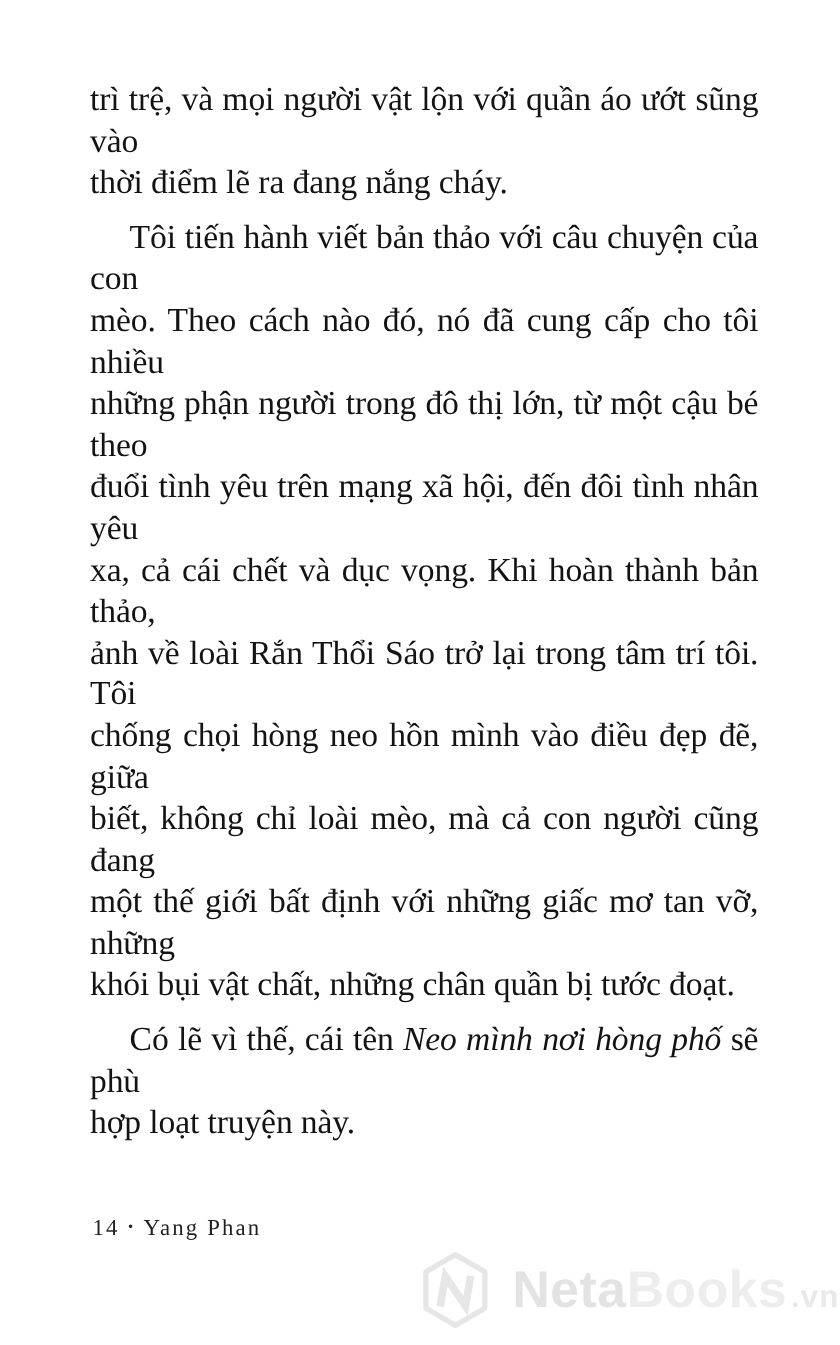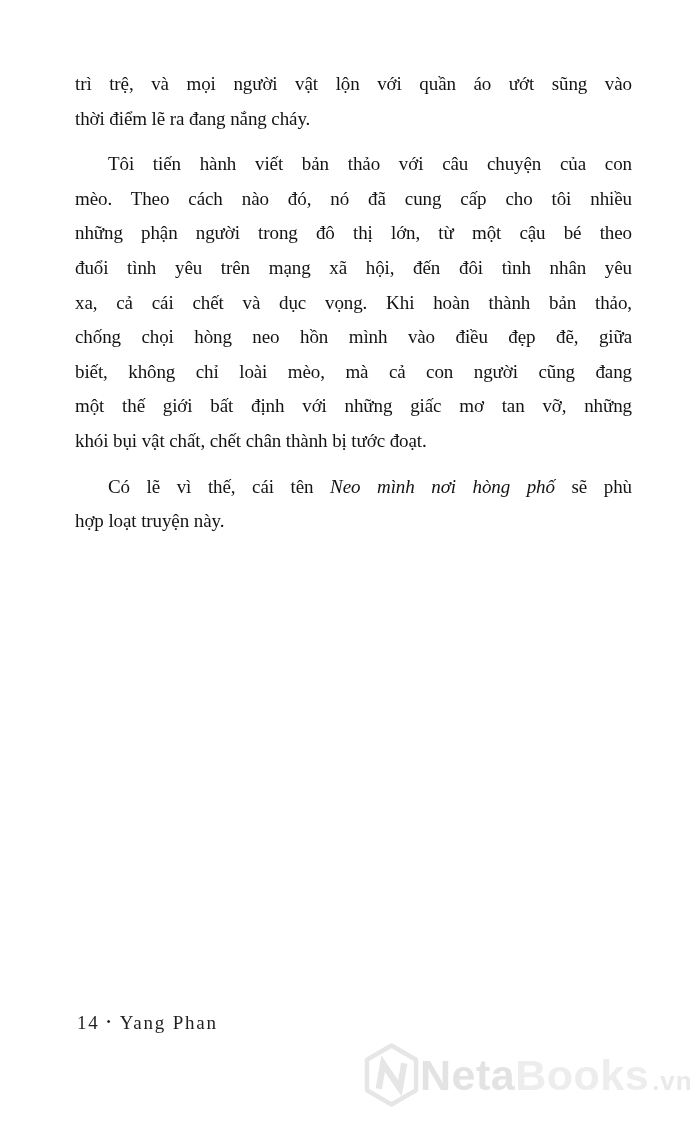--- a/index.html
+++ b/index.html
@@ -15,21 +15,21 @@
     overflow: hidden;
     font-family: "Liberation Serif", "DejaVu Serif", serif;
   }
 
   
   .text-block {
     position: absolute;
     left: 75px;
     top: 67px;
     width: 557px;
-    font-size: 19px;
+    font-size: 28px;
     line-height: 34.6px;
     letter-spacing: -0.1px;
     color: #131313;
   }
   .para { margin: 0 0 11px 0; }
   .para:last-child { margin-bottom: 0; }
   .para.indent .line:first-child { text-indent: 33px; }
   .line {
     text-align: justify;
     text-align-last: justify;
@@ -51,26 +51,26 @@
   }
   .footer .sep {
     font-size: 12px;
     vertical-align: 3px;
     margin: 0 7px;
   }
 
   
   .watermark {
     position: absolute;
-    left: 364px;
+    left: 352px;
     top: 1040px;
     height: 70px;
     display: flex;
     align-items: center;
-    gap: 1px;
+    gap: 20px;
     user-select: none;
     pointer-events: none;
   }
   .wm-logo { flex: 0 0 auto; display: block; }
   .wm-text {
     display: flex;
     align-items: baseline;
     font-family: "Liberation Sans", "DejaVu Sans", sans-serif;
     font-weight: bold;
     white-space: nowrap;
@@ -88,24 +88,25 @@
       <div class="para">
         <div class="line"><span>trì trệ, và mọi người vật lộn với quần áo ướt sũng vào</span></div>
         <div class="line last"><span>thời điểm lẽ ra đang nắng cháy.</span></div>
       </div>
       <div class="para indent">
         <div class="line"><span>Tôi tiến hành viết bản thảo với câu chuyện của con</span></div>
         <div class="line"><span>mèo. Theo cách nào đó, nó đã cung cấp cho tôi nhiều</span></div>
         <div class="line"><span>những phận người trong đô thị lớn, từ một cậu bé theo</span></div>
         <div class="line"><span>đuổi tình yêu trên mạng xã hội, đến đôi tình nhân yêu</span></div>
         <div class="line"><span>xa, cả cái chết và dục vọng. Khi hoàn thành bản thảo,</span></div>
+        <div class="line"><span>ảnh về loài Rắn Thổi Sáo trở lại trong tâm trí tôi. Tôi</span></div>
         <div class="line"><span>chống chọi hòng neo hồn mình vào điều đẹp đẽ, giữa</span></div>
         <div class="line"><span>biết, không chỉ loài mèo, mà cả con người cũng đang</span></div>
         <div class="line"><span>một thế giới bất định với những giấc mơ tan vỡ, những</span></div>
-        <div class="line last"><span>khói bụi vật chất, chết chân thành bị tước đoạt.</span></div>
+        <div class="line last"><span>khói bụi vật chất, những chân quần bị tước đoạt.</span></div>
       </div>
       <div class="para indent">
         <div class="line"><span>Có lẽ vì thế, cái tên </span><em>Neo mình nơi hòng phố</em><span> sẽ phù</span></div>
         <div class="line last"><span>hợp loạt truyện này.</span></div>
       </div>
     </div>
 
   <div class="footer">
     <span>14</span><span class="sep">•</span><span>Yang Phan</span>
   </div>

